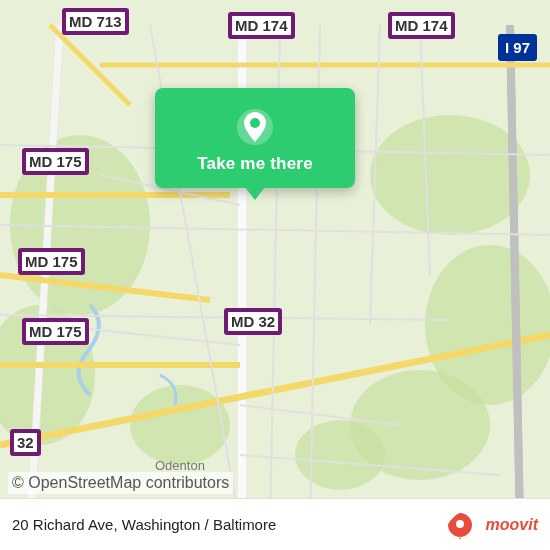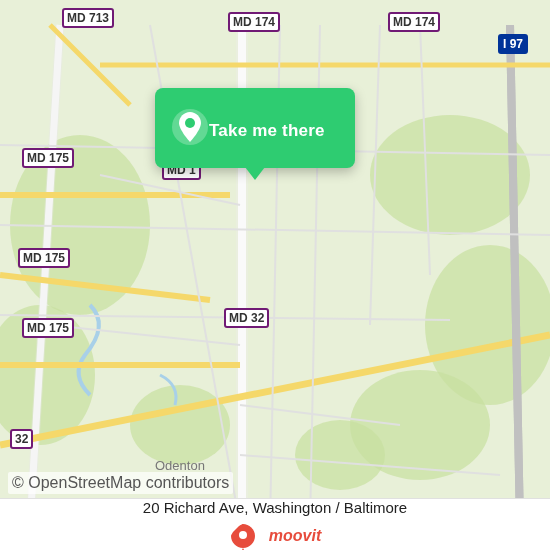--- a/index.html
+++ b/index.html
@@ -35,21 +35,20 @@
       left: 0;
       right: 0;
       height: 52px;
       background: #ffffff;
       display: flex;
       align-items: center;
       justify-content: space-between;
       padding: 0 12px;
       border-top: 1px solid #e0e0e0;
       z-index: 10;
-      flex-direction: column;
     }
 
     .bottom-address {
       font-size: 15px;
       font-weight: 500;
       color: #222222;
       flex: 1;
     }
 
     .osm-credit {
@@ -87,21 +86,21 @@
     .popup-card {
       position: absolute;
       top: 88px;
       left: 155px;
       width: 200px;
       background: #2ecc71;
       border-radius: 8px;
       padding: 20px 16px 14px 16px;
       z-index: 20;
       display: flex;
-      flex-direction: row;
+      flex-direction: column;
       align-items: center;
       box-shadow: 0 4px 12px rgba(0,0,0,0.25);
     }
 
     .popup-card::after {
       content: '';
       position: absolute;
       bottom: -12px;
       left: 50%;
       transform: translateX(-50%);
@@ -120,23 +119,23 @@
       color: #ffffff;
       font-size: 17px;
       font-weight: 600;
       letter-spacing: 0.2px;
     }
 
     
     .road-badge {
       position: absolute;
       background: white;
-      border: 2px solid #701a75;
+      border: 4px solid #701a75;
       border-radius: 3px;
-      font-size: 12px;
+      font-size: 15px;
       font-weight: bold;
       padding: 1px 3px;
       color: #333;
       z-index: 5;
     }
   </style>
 </head>
 <body>
 
 <div id="map-container">

